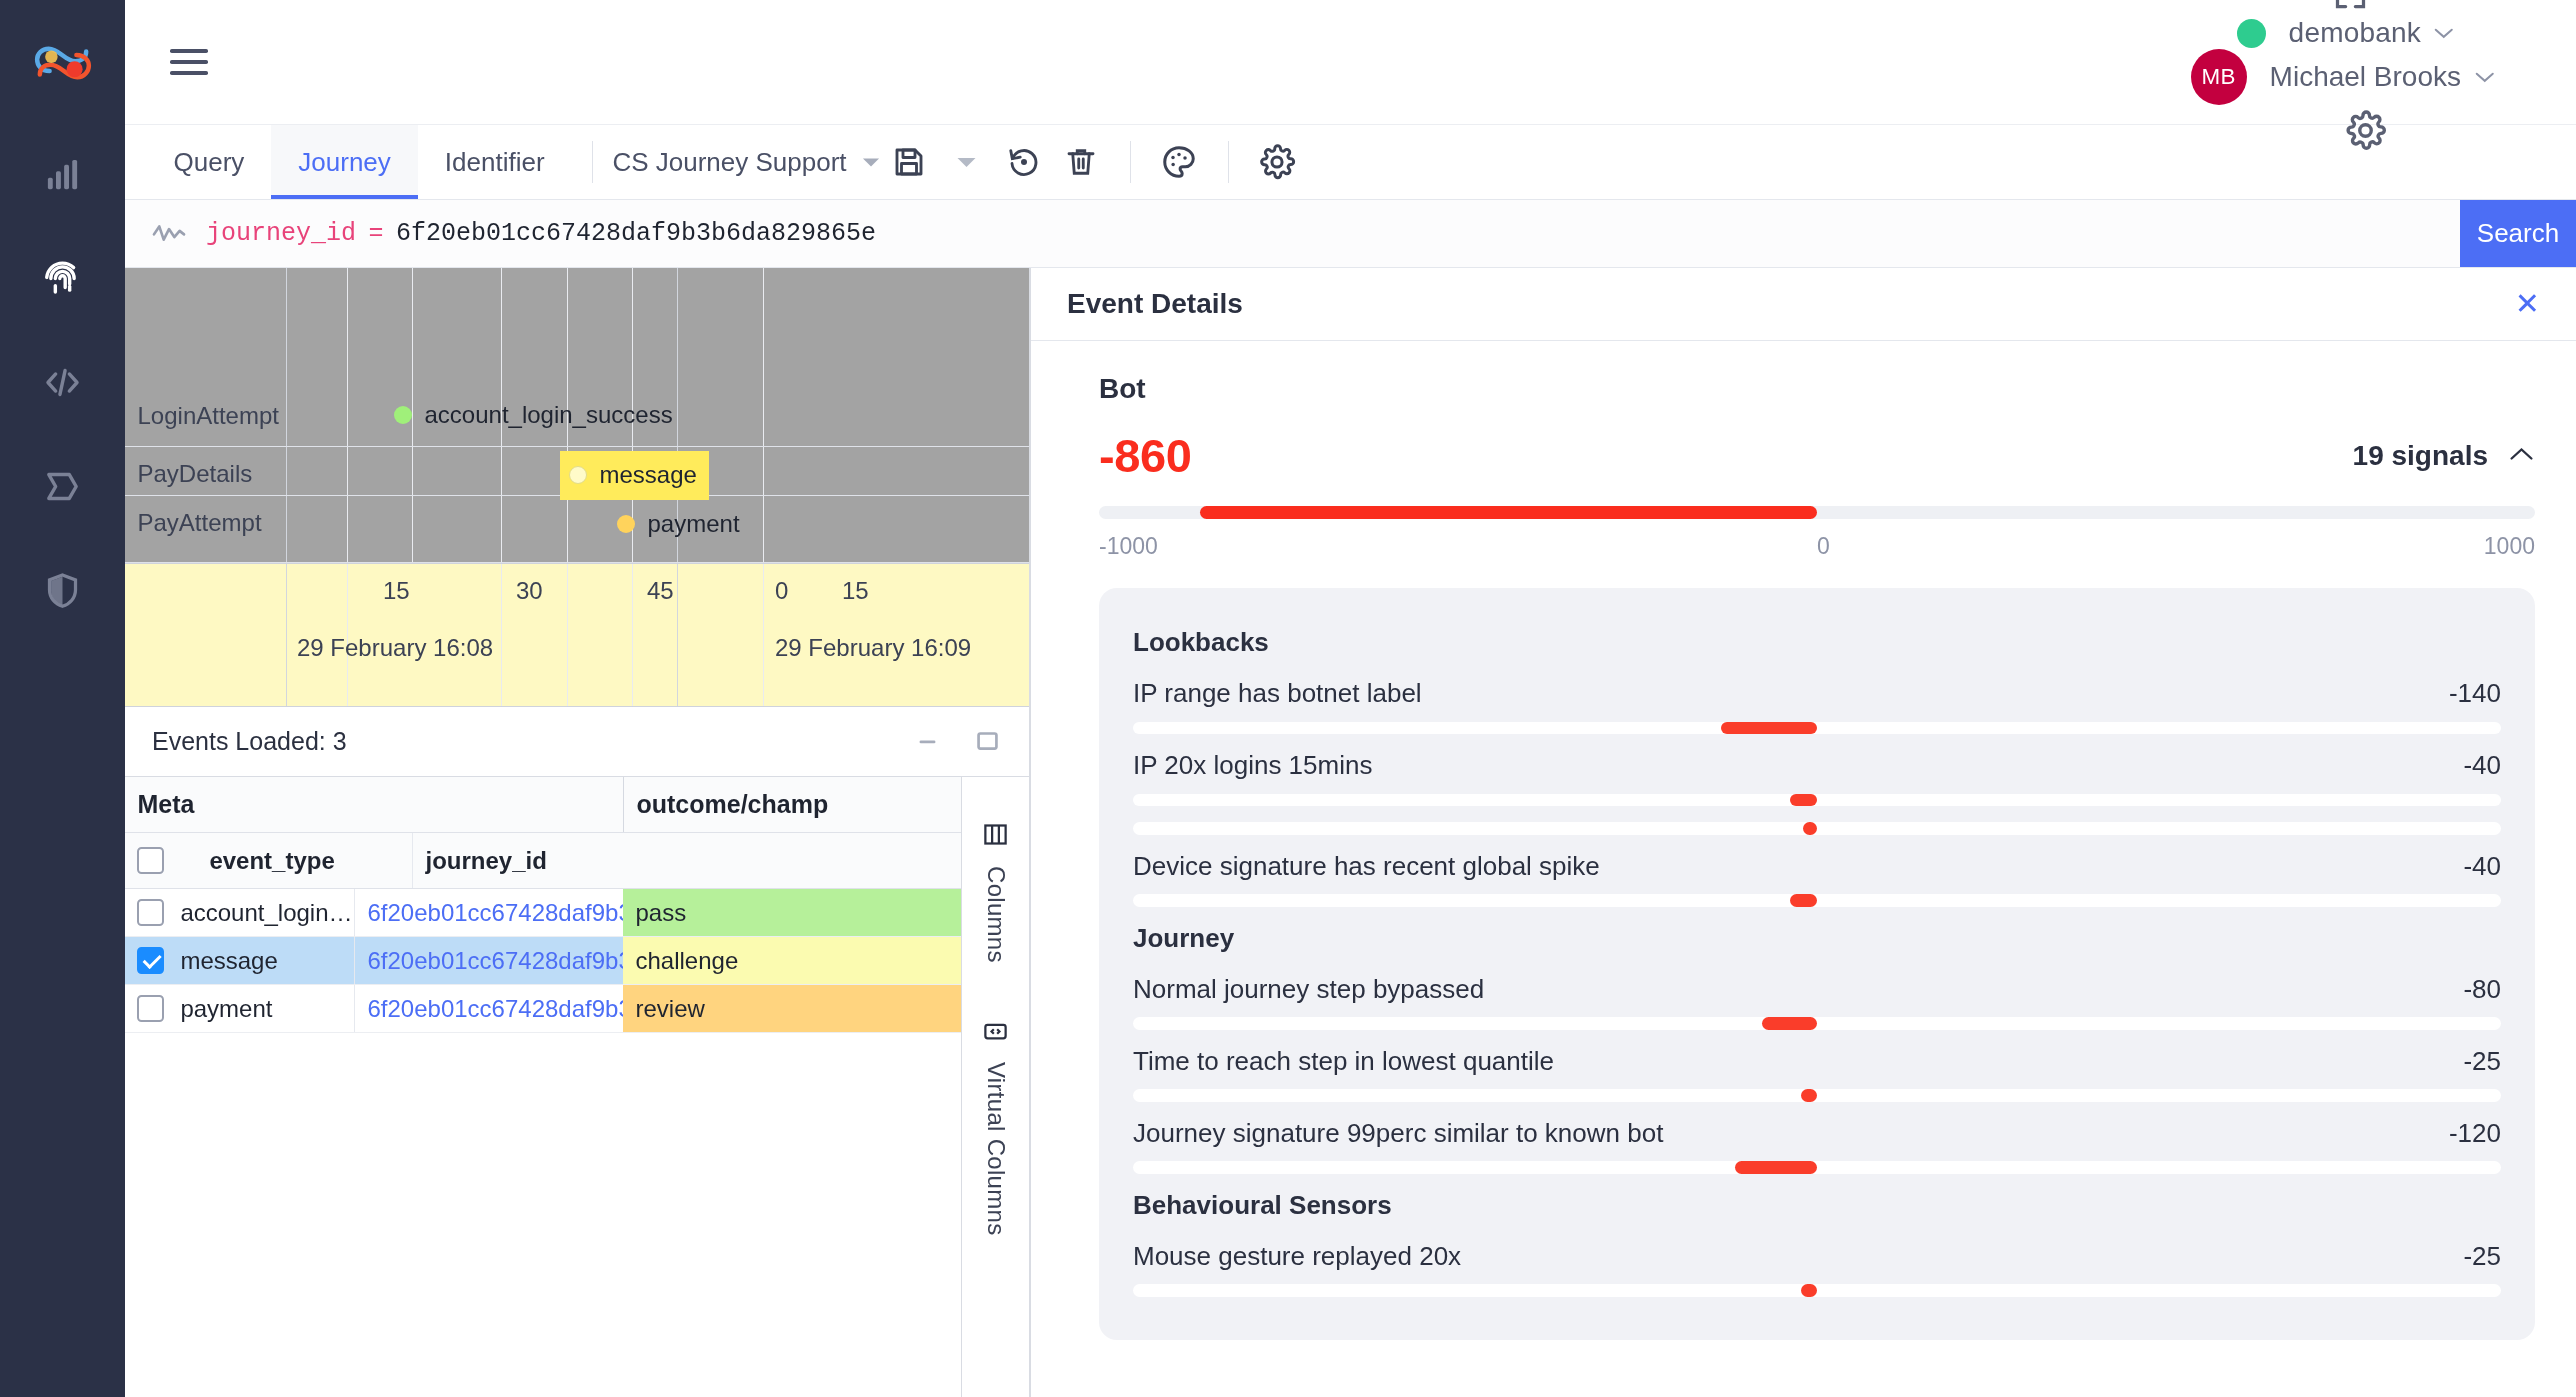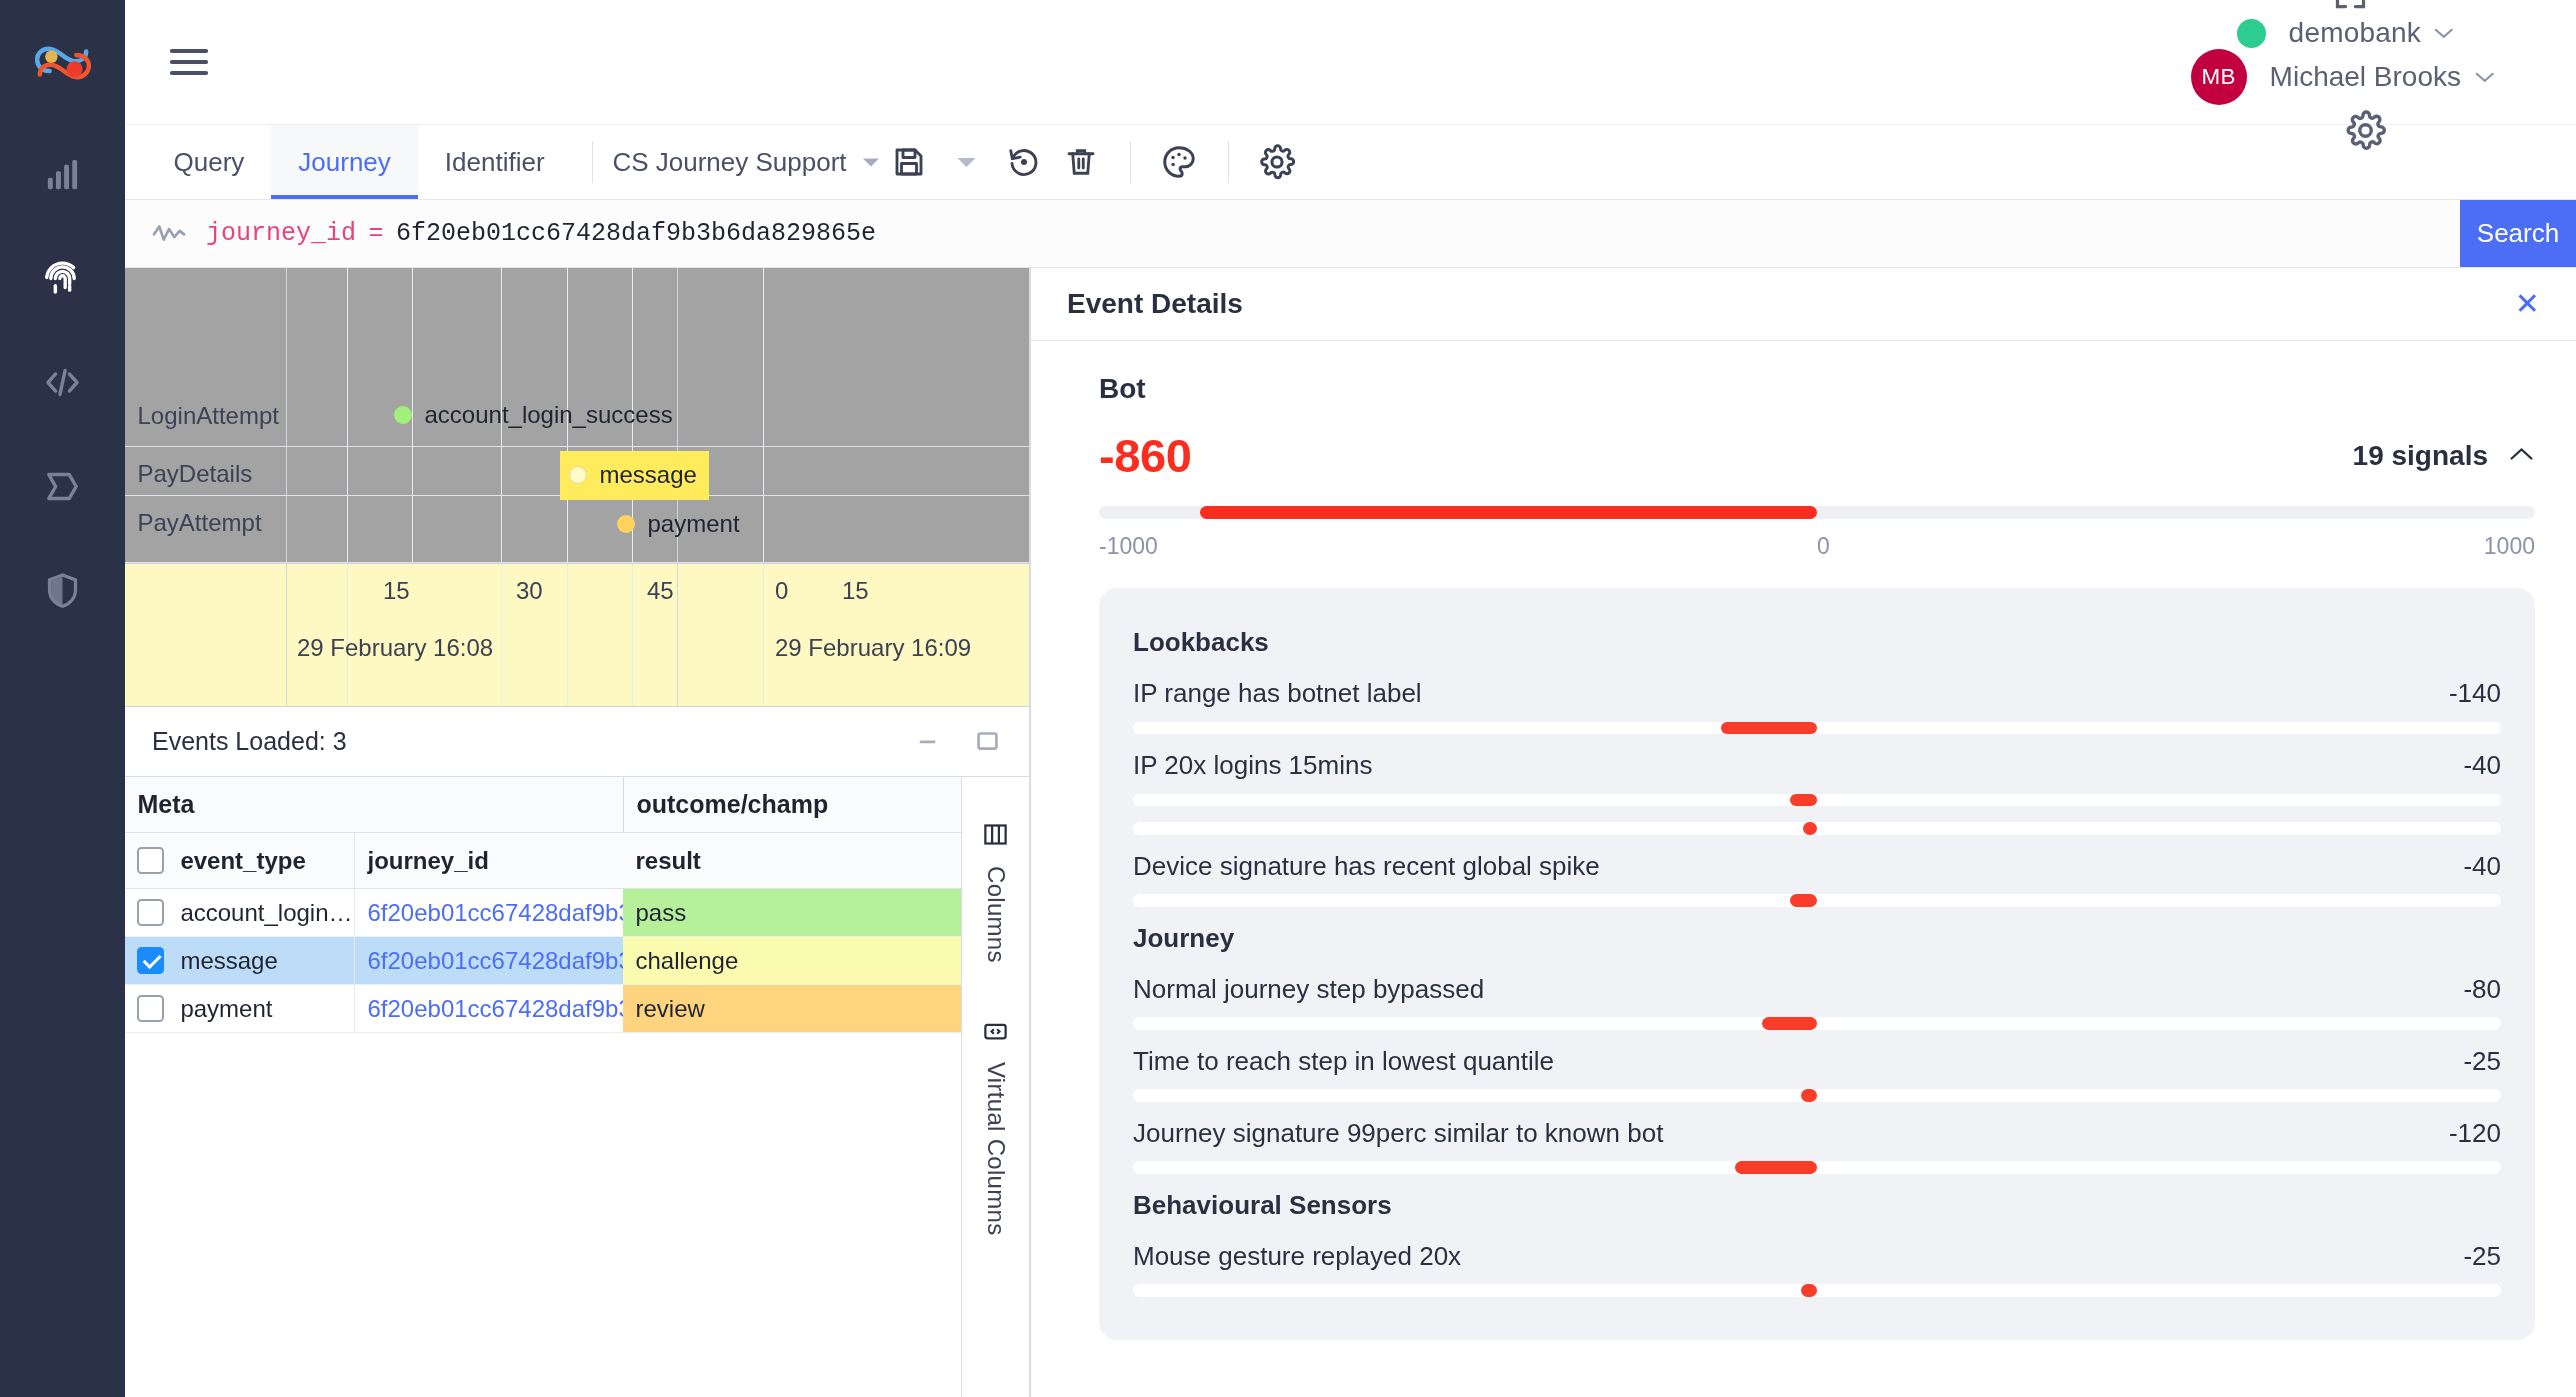--- a/index.html
+++ b/index.html
@@ -132,21 +132,21 @@
   .tbl-hdr { display:flex; height:56px; border-bottom:0.9px solid #dfe2e9; background:#fafbfc; }
   .tbl-row { display:flex; height:48px; border-bottom:0.9px solid #eceef2; }
   .tbl-row.selected { background:#bddcf7; }
   .c-check { width:50px; flex:0 0 50px; display:flex; align-items:center; justify-content:center; }
   .c-type  { width:179px; flex:0 0 179px; display:flex; align-items:center; font-size:24px; color:#1f2430; padding-left:5.4px;
              white-space:nowrap; overflow:hidden; }
   .c-jid   { width:269px; flex:0 0 269px; display:flex; align-items:center; font-size:24px; color:#4c6ef5;
              white-space:nowrap; overflow:hidden; border-left:0.9px solid #e6e9ef; padding-left:12.5px;}
   .c-res   { flex:1 1 auto; display:flex; align-items:center; font-size:24px; color:#1f2430; padding-left:12.5px; min-width:0;
              white-space:nowrap; overflow:hidden;}
-  .hd { font-weight:bold; color:#1f2430; }
+  .hd { font-weight:bold; color:#1f2430;margin-left:29px; }
   .grp-meta { width:498px; flex:0 0 498px; display:flex; align-items:center; font-size:25px; font-weight:bold; color:#1f2430; padding-left:12.5px; }
   .grp-out  { flex:1 1 auto; display:flex; align-items:center; font-size:25px; font-weight:bold; color:#1f2430;
               border-left:0.9px solid #d5d9e1; padding-left:12.5px; white-space:nowrap; overflow:hidden; }
   .chk { width:27px; height:27px; border:2.7px solid #9aa0b0; border-radius:4.5px; background:#fff; cursor:pointer; }
   .chk.on { background:#1a8cff; border-color:#1a8cff; position:relative; }
   .chk.on::after { content:""; position:absolute; left:8px; top:1.8px; width:7.2px; height:14.3px; border:solid #fff; border-width:0 3.6px 3.6px 0; transform:rotate(45deg); }
 
   .colstrip { width:68px; flex:0 0 68px; border-left:0.9px solid #d9dce3; background:#fff; display:flex; flex-direction:column; align-items:center; padding-top:30px; }
   .vtab { display:flex; flex-direction:column; align-items:center; gap:14.3px; cursor:pointer; padding:14.3px 0; }
   .vtab-label { writing-mode: vertical-rl; font-size:24px; color:#3c4254; letter-spacing:0.3px; }
@@ -435,21 +435,20 @@
             <div class="tbl-grouphdr">
               <span class="grp-meta">Meta</span>
               <span class="grp-out">outcome/champ</span>
             </div>
             <div class="tbl-hdr">
               <span class="c-check">
                 <span class="chk"></span>
               </span>
               <span class="c-type hd">event_type</span>
               <span class="c-jid hd" style="color:#1f2430">journey_id</span>
-              <span class="c-res hd">result</span>
             </div>
             <div class="tbl-row">
               <span class="c-check">
                   <span class="chk"></span>
                 </span>
               <span class="c-type">account_login…</span>
               <span class="c-jid">6f20eb01cc67428daf9b3b6da…</span>
               <span class="c-res" style="background:#b6f09a">pass</span>
             </div>
             <div class="tbl-row selected">

